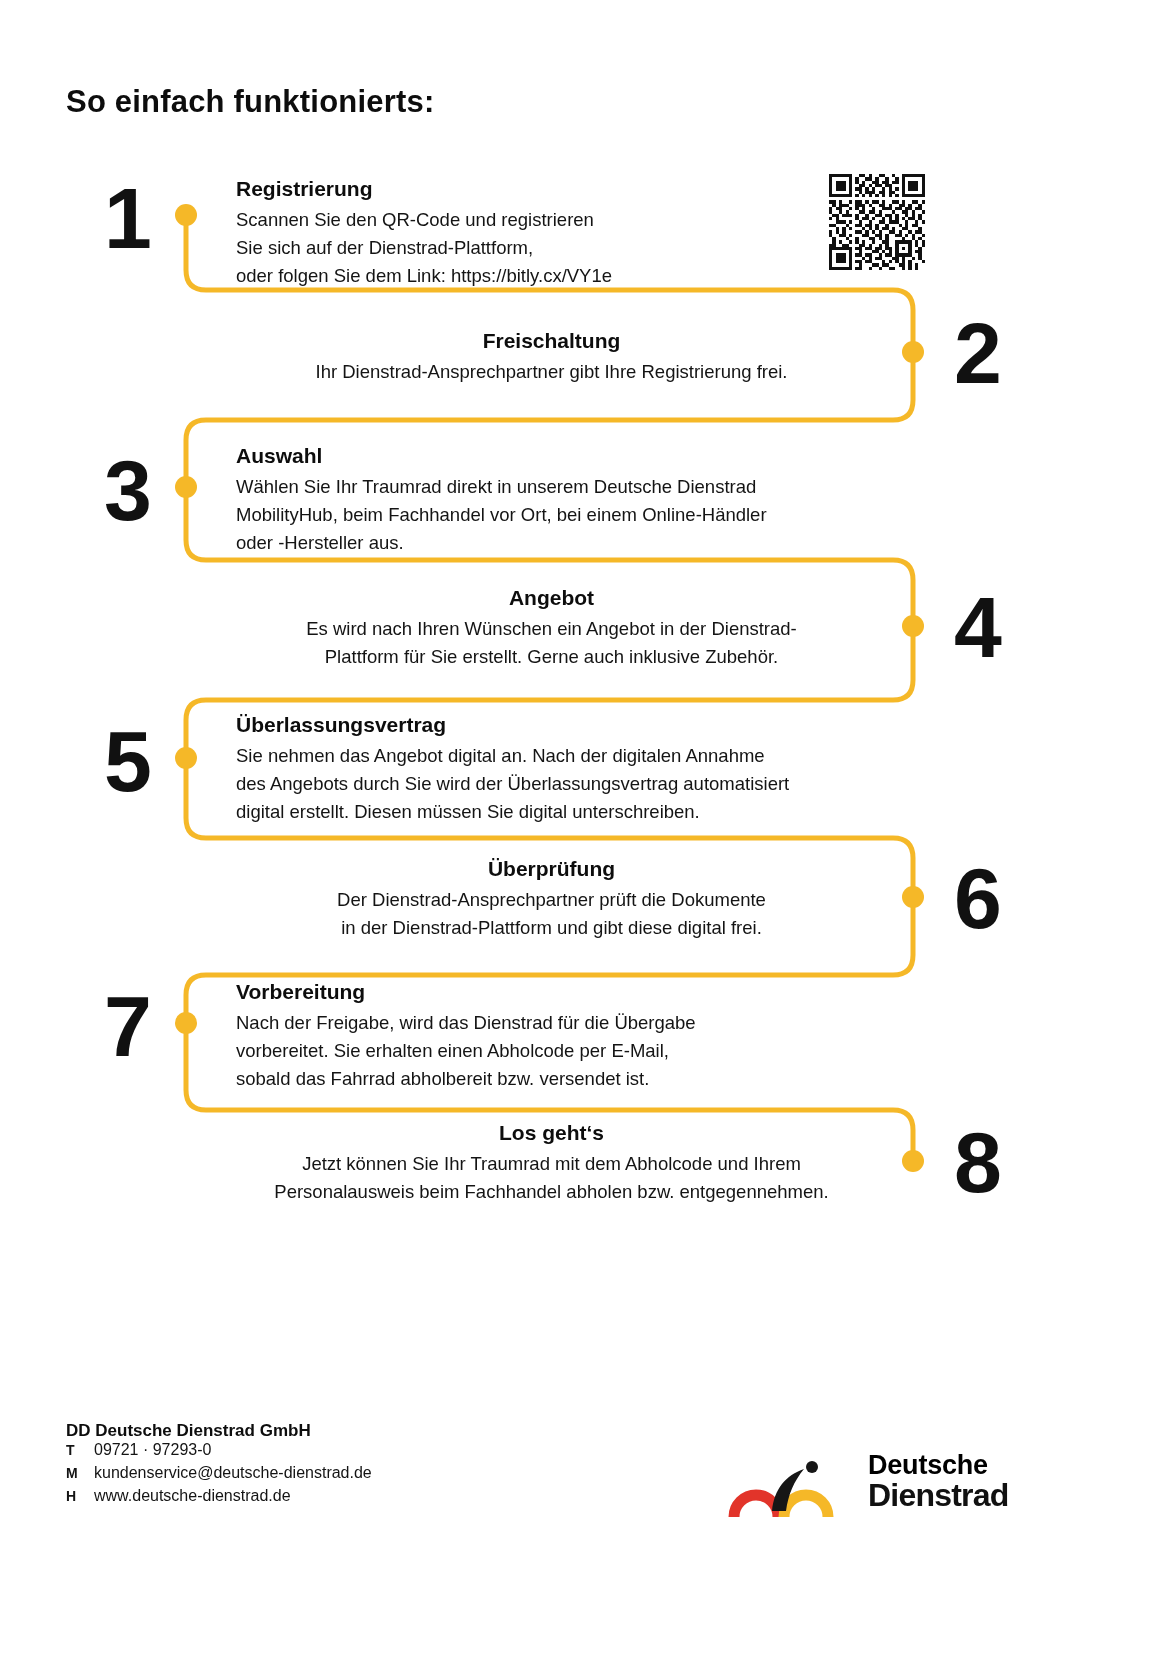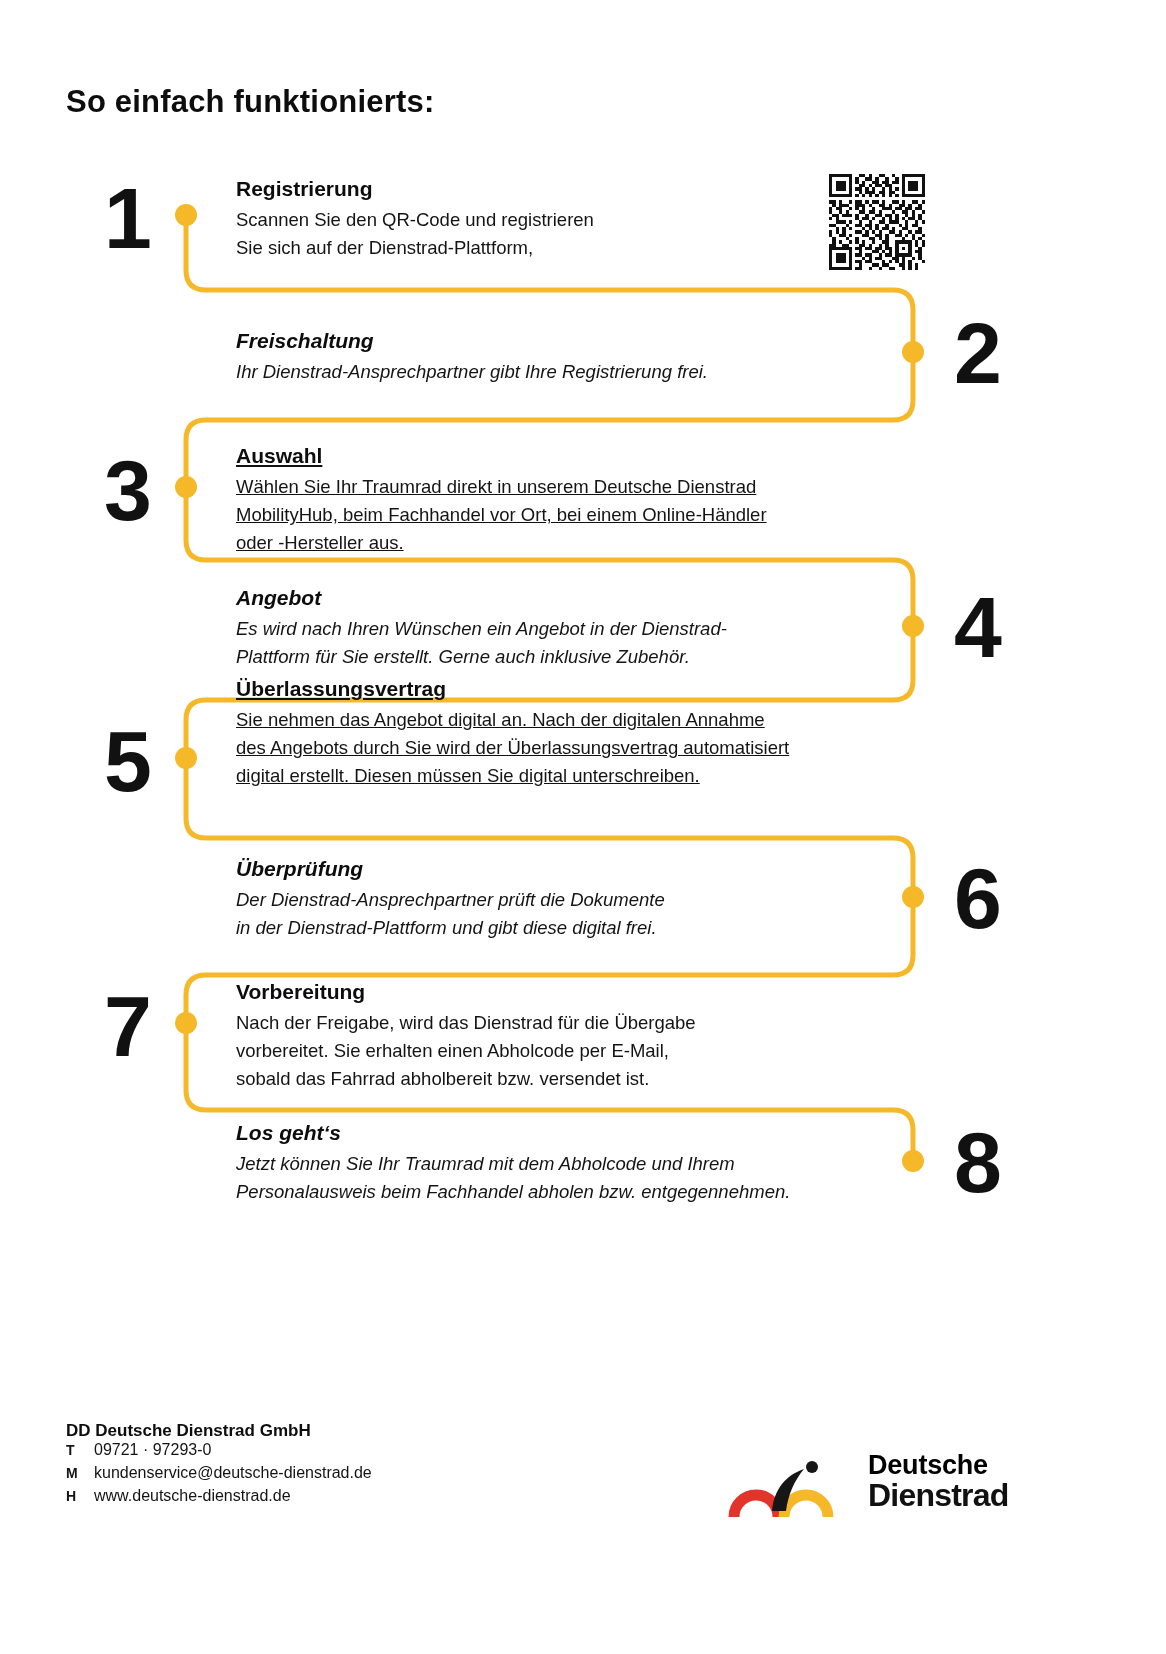--- a/index.html
+++ b/index.html
@@ -34,21 +34,21 @@
   .step-block{position:absolute;}
   .step-block .s-title{
     font-size:21px;font-weight:bold;color:#0d0d0d;
     margin:0 0 5px 0;line-height:1.2;
   }
   .step-block .s-line{
     font-size:18.5px;color:#141414;line-height:1.52;
     white-space:pre;
   }
   .align-left{text-align:left;}
-  .align-right{text-align:left;font-style:italic;}
+  .align-right{text-align:center;}
 
   
   #qr-code{position:absolute;left:829px;top:174px;width:96px;height:96px;}
 
   
   #footer{position:absolute;left:66px;top:1421px;}
   #footer .f-company{font-size:17px;font-weight:bold;color:#0d0d0d;}
   #footer .f-row{display:flex;align-items:baseline;font-size:16px;color:#141414;margin-bottom:5px;}
   #footer .f-key{font-weight:bold;width:28px;display:inline-block;font-size:14px;}
   #footer .f-val{}
@@ -319,45 +319,46 @@
       <rect x="22" y="28" width="1" height="1"></rect>
         <rect x="24" y="28" width="1" height="1"></rect>
     </g>
   </svg>
 
   <div class="step-num" style="left:104px;top:175px;">1</div>
   <div class="step-block align-left" style="left:236px;top:176px;width:640px;">
     <div class="s-title">Registrierung</div>
     <div class="s-line">Scannen Sie den QR-Code und registrieren</div>
     <div class="s-line">Sie sich auf der Dienstrad-Plattform,</div>
+    <div class="s-line">oder folgen Sie dem Link: https://bitly.cx/VY1e</div>
   </div>
 
   <div class="step-num" style="left:954px;top:310px;">2</div>
   <div class="step-block align-right" style="left:236px;top:328px;width:631px;">
     <div class="s-title">Freischaltung</div>
     <div class="s-line">Ihr Dienstrad-Ansprechpartner gibt Ihre Registrierung frei.</div>
   </div>
 
   <div class="step-num" style="left:104px;top:447px;">3</div>
-  <div class="step-block align-left" style="left:236px;top:443px;width:660px;text-decoration:underline;">
+  <div class="step-block align-left" style="left:236px;top:443px;width:660px;">
     <div class="s-title">Auswahl</div>
     <div class="s-line">Wählen Sie Ihr Traumrad direkt in unserem Deutsche Dienstrad</div>
     <div class="s-line">MobilityHub, beim Fachhandel vor Ort, bei einem Online-Händler</div>
     <div class="s-line">oder -Hersteller aus.</div>
   </div>
 
   <div class="step-num" style="left:954px;top:584px;">4</div>
   <div class="step-block align-right" style="left:236px;top:585px;width:631px;">
     <div class="s-title">Angebot</div>
     <div class="s-line">Es wird nach Ihren Wünschen ein Angebot in der Dienstrad-</div>
     <div class="s-line">Plattform für Sie erstellt. Gerne auch inklusive Zubehör.</div>
   </div>
 
   <div class="step-num" style="left:104px;top:718px;">5</div>
-  <div class="step-block align-left" style="left:236px;top:676px;width:680px;text-decoration:underline;">
+  <div class="step-block align-left" style="left:236px;top:712px;width:680px;">
     <div class="s-title">Überlassungsvertrag</div>
     <div class="s-line">Sie nehmen das Angebot digital an. Nach der digitalen Annahme</div>
     <div class="s-line">des Angebots durch Sie wird der Überlassungsvertrag automatisiert</div>
     <div class="s-line">digital erstellt. Diesen müssen Sie digital unterschreiben.</div>
   </div>
 
   <div class="step-num" style="left:954px;top:855px;">6</div>
   <div class="step-block align-right" style="left:236px;top:856px;width:631px;">
     <div class="s-title">Überprüfung</div>
     <div class="s-line">Der Dienstrad-Ansprechpartner prüft die Dokumente</div>

